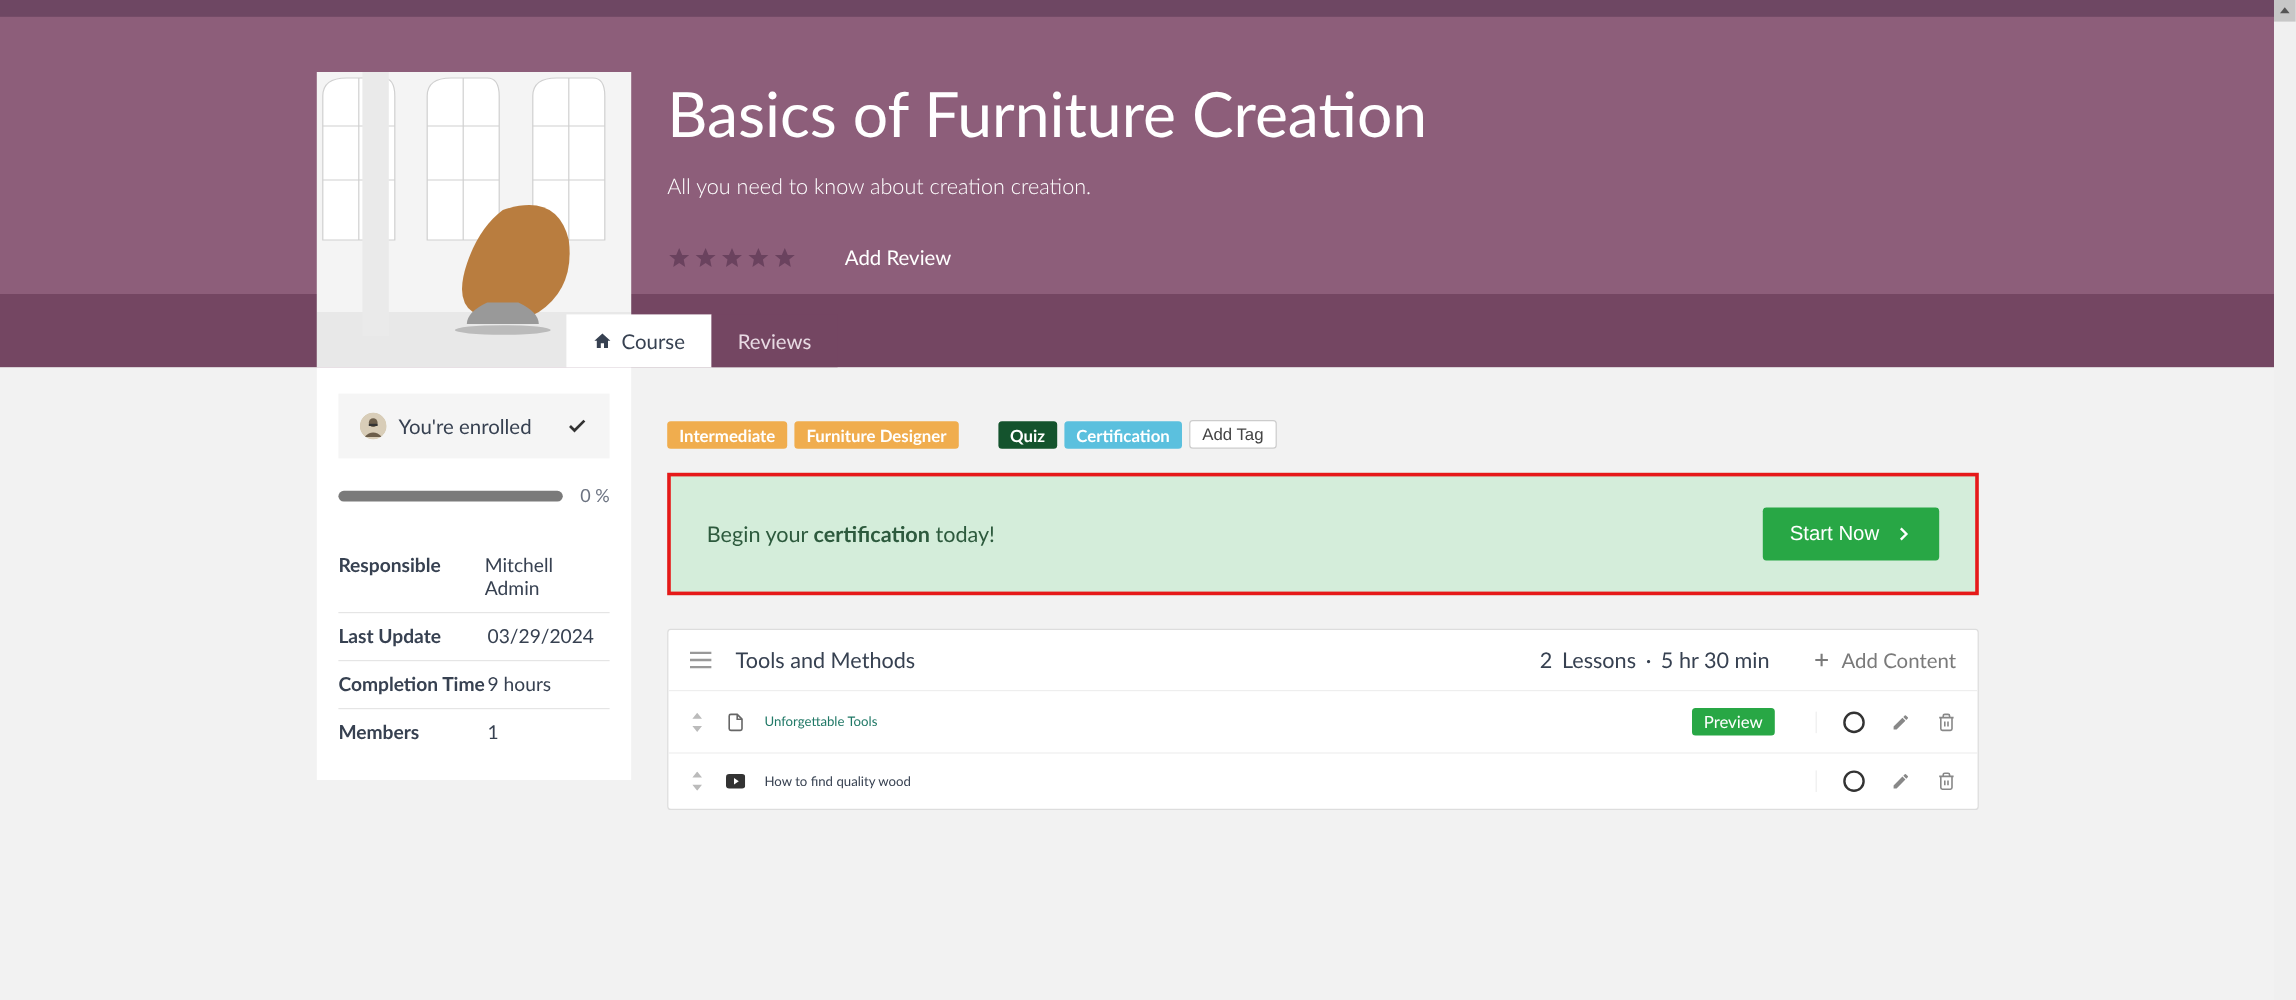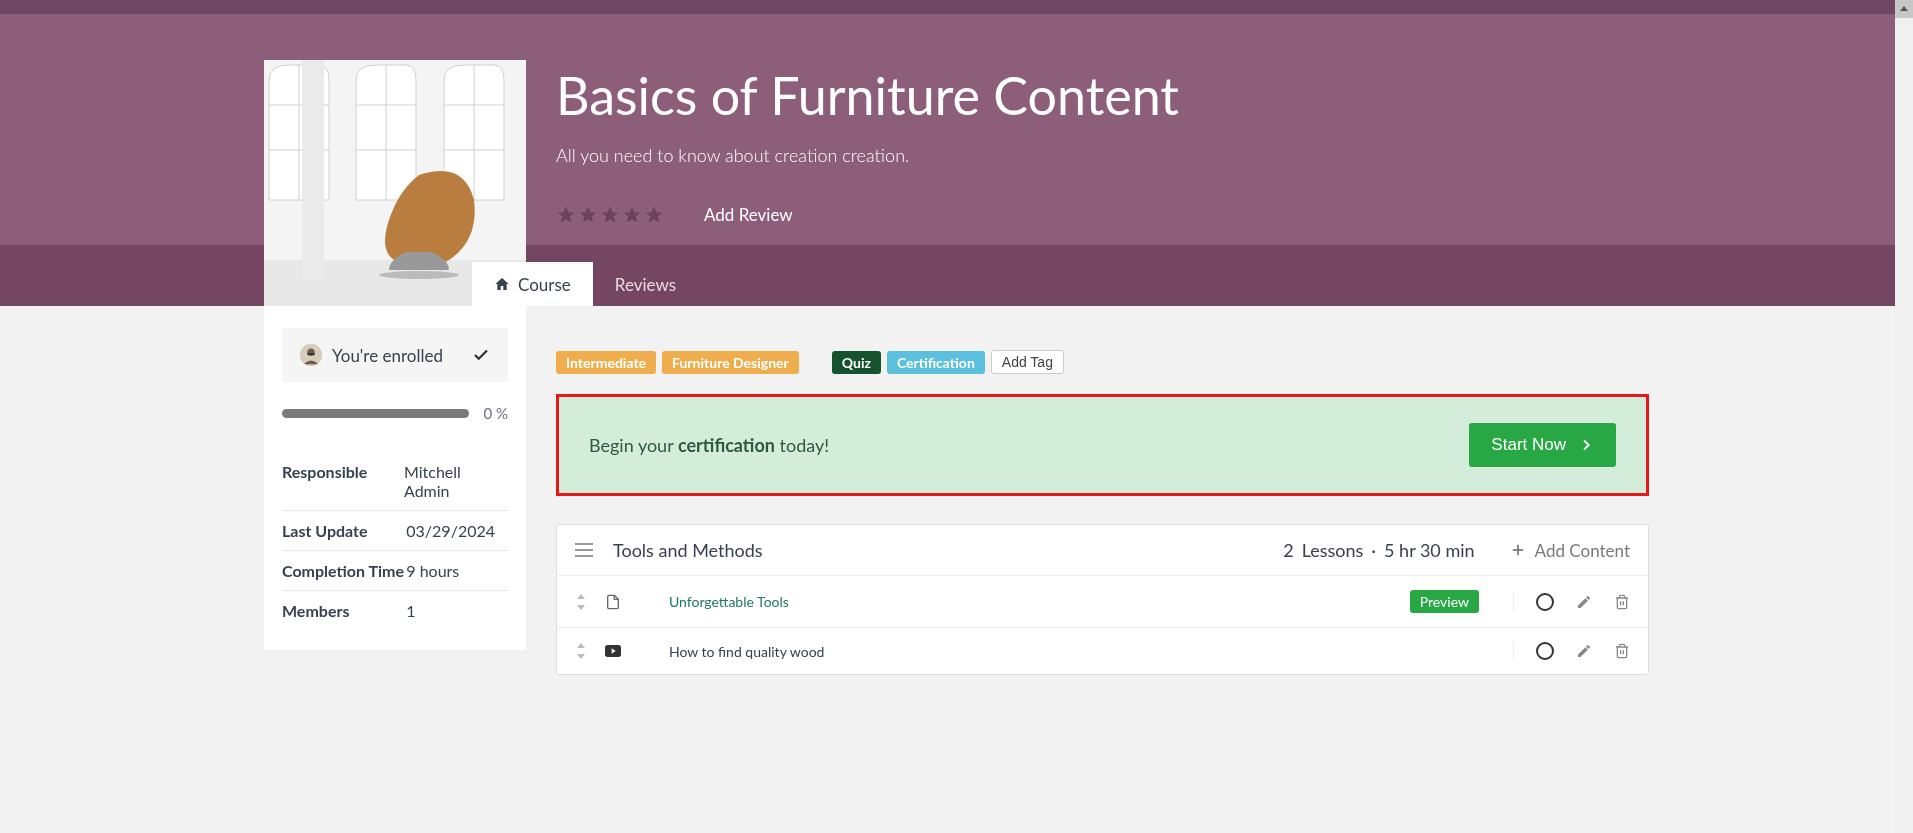--- a/index.html
+++ b/index.html
@@ -246,23 +246,22 @@
       color: #bbb;
       width: 14px;
       display: flex;
       flex-direction: column;
       justify-content: center;
       cursor: grab;
     }
     .file-icon { color: #666; width: 16px; flex-shrink: 0; }
     .lesson-title {
       color: #207866;
-      font-size: 14px;
+      font-size: 11px;
       cursor: pointer;
-      margin-left: 32px;
     }
     .lesson-title.dark { color: #374151; }
     .preview-badge {
       margin-left: auto;
       background: #28a745;
       color: #fff;
       padding: 3px 10px;
       font-size: 14px;
       border-radius: 3px;
     }
@@ -320,21 +319,21 @@
         <line x1="180" y1="90" x2="240" y2="90" stroke="#d0d0d0"></line>
 
         <rect x="38" y="0" width="22" height="220" fill="#eaeaea"></rect>
 
         <path d="M 155 115 Q 200 100 210 140 Q 215 180 185 200 Q 160 215 130 200 Q 115 190 125 160 Q 135 130 155 115 Z" fill="#b97d3f"></path>
         <path d="M 142 192 Q 125 200 125 210 L 185 210 Q 185 200 168 192" fill="#999"></path>
         <ellipse cx="155" cy="215" rx="40" ry="4" fill="#bbb"></ellipse>
       </svg>
     </div>
     <div class="hero-text">
-      <h1 class="course-title">Basics of Furniture Content</h1>
+      <h1 class="course-title">Basics of Furniture Creation</h1>
       <p class="course-subtitle">All you need to know about creation creation.</p>
       <div class="rating-row">
         <div class="stars">
           <svg class="star-icon" viewBox="0 0 24 24">
               <path d="M12 2l3 7h7l-5.5 4.5L18 21l-6-4-6 4 1.5-7.5L2 9h7z"></path>
             </svg>
           <svg class="star-icon" viewBox="0 0 24 24">
               <path d="M12 2l3 7h7l-5.5 4.5L18 21l-6-4-6 4 1.5-7.5L2 9h7z"></path>
             </svg>
           <svg class="star-icon" viewBox="0 0 24 24">

